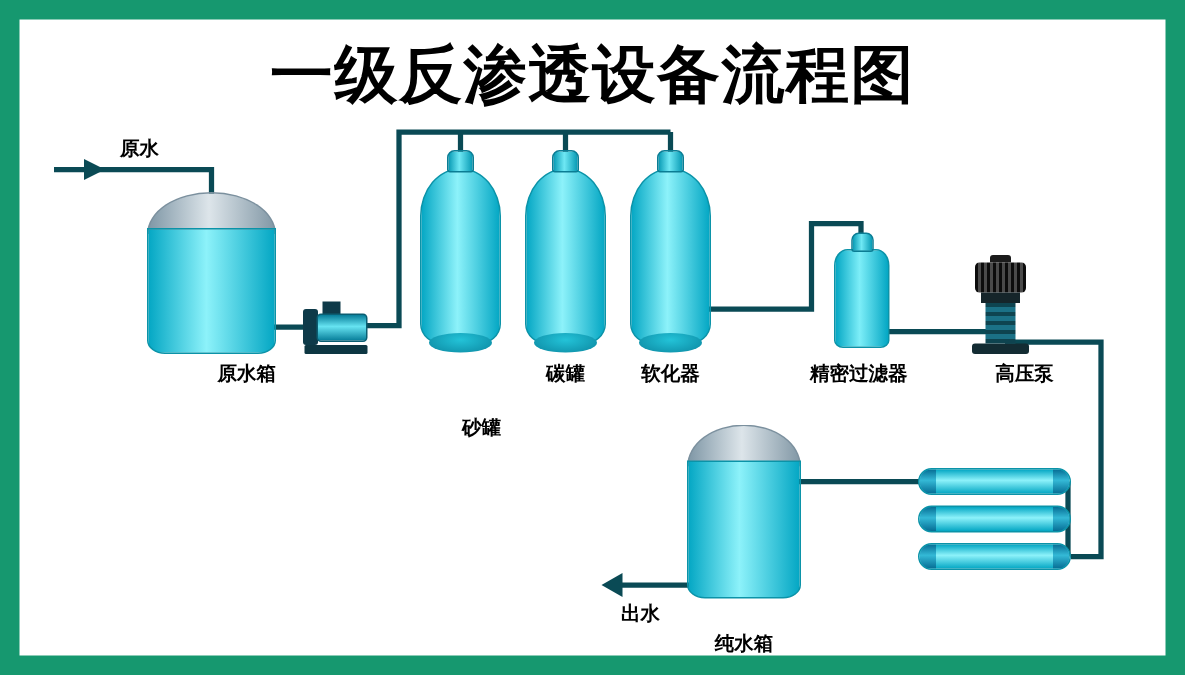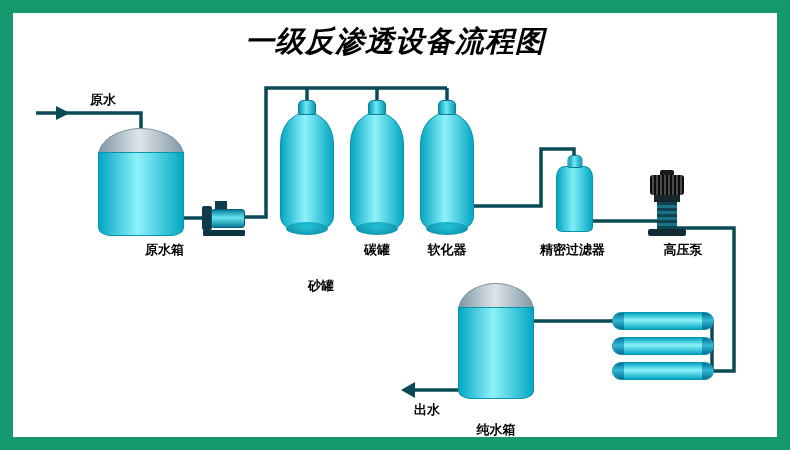--- a/index.html
+++ b/index.html
@@ -6,21 +6,21 @@
   .page {
     position:relative; width:790px; height:450px; background:#ffffff;
     overflow:hidden; font-family:"DejaVu Sans","Liberation Sans",sans-serif;
   }
   .frame-border {
     position:absolute; inset:0; border:13px solid var(--frame,#16986f);
     z-index:40; pointer-events:none; box-sizing:border-box;
   }
   .title {
     position:absolute; top:22px; left:0; width:100%; margin:0; z-index:5;
-    text-align:center; font-size:29px; font-weight:bold; color:#000; letter-spacing:1px;font-style:italic;
+    text-align:center; font-size:42px; font-weight:bold; color:#000; letter-spacing:1px;
   }
   
   .pipes { position:absolute; left:0; top:0; width:790px; height:450px; z-index:1; }
   .pipes polyline, .pipes line { stroke:var(--pipe,#0a4a55); stroke-width:3.5; fill:none; }
   .pipes polygon { fill:var(--pipe,#0a4a55); stroke:none; }
   
   .tank { position:absolute; z-index:2; }
   .tank .dome {
     position:absolute; left:0; right:0; top:0; height:28px;
     background:linear-gradient(90deg,#7f97a6,#dde5ea 48%,#8298a6);
@@ -154,21 +154,21 @@
 
   <div class="ro-cyl" style="top:312px;"></div>
   <div class="ro-cyl" style="top:337px;"></div>
   <div class="ro-cyl" style="top:362px;"></div>
 
   <div class="tank" style="left:458px; top:283px; width:76px; height:116px;">
     <div class="dome"></div>
     <div class="tank-body"></div>
   </div>
 
-  <div class="lbl" style="left:68px; top:92px; width:70px;">原水</div>
+  <div class="lbl" style="left:58px; top:92px; width:70px;">原水</div>
   <div class="lbl" style="left:98px; top:242px; width:86px;text-align:right;">原水箱</div>
   <div class="lbl" style="left:291px; top:242px; width:60px;margin-top:36px;">砂罐</div>
   <div class="lbl" style="left:347px; top:242px; width:60px;">碳罐</div>
   <div class="lbl" style="left:412px; top:242px; width:70px;">软化器</div>
   <div class="lbl" style="left:525px; top:242px; width:95px;">精密过滤器</div>
   <div class="lbl" style="left:647px; top:242px; width:72px;">高压泵</div>
   <div class="lbl" style="left:400px; top:402px; width:54px;">出水</div>
   <div class="lbl" style="left:458px; top:422px; width:76px;">纯水箱</div>
 
   <div class="frame-border"></div>

